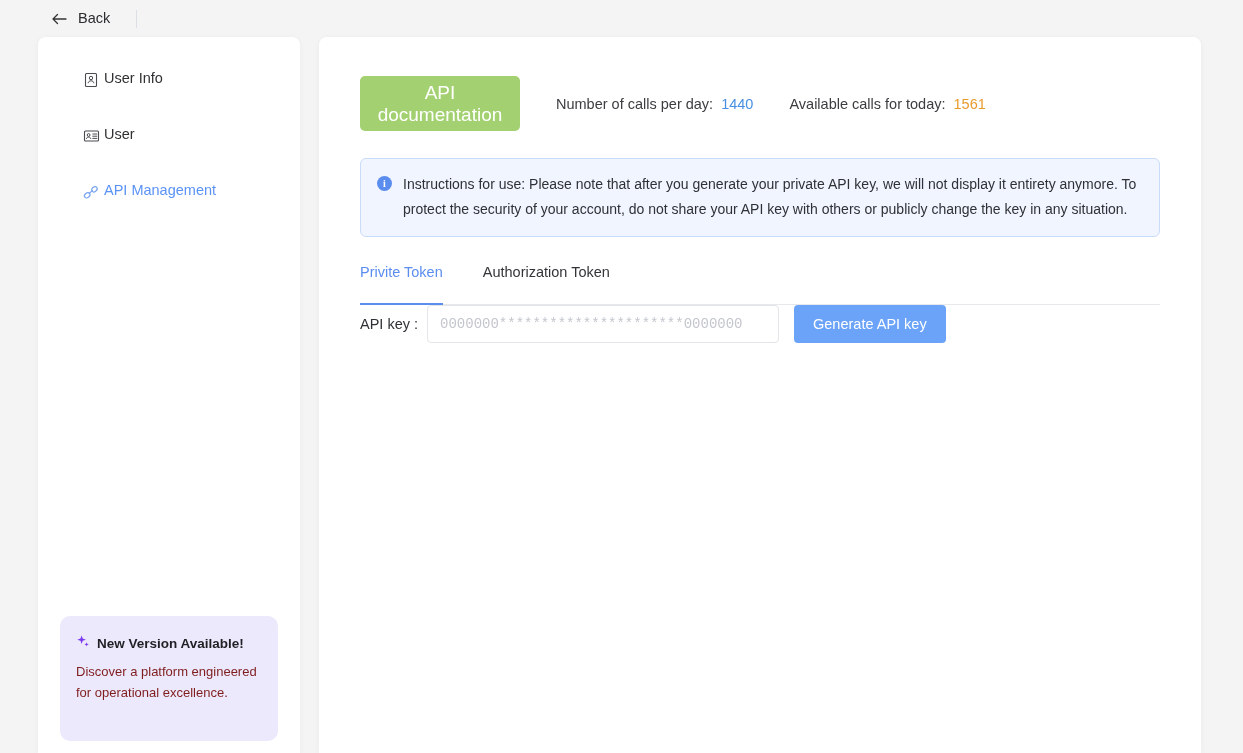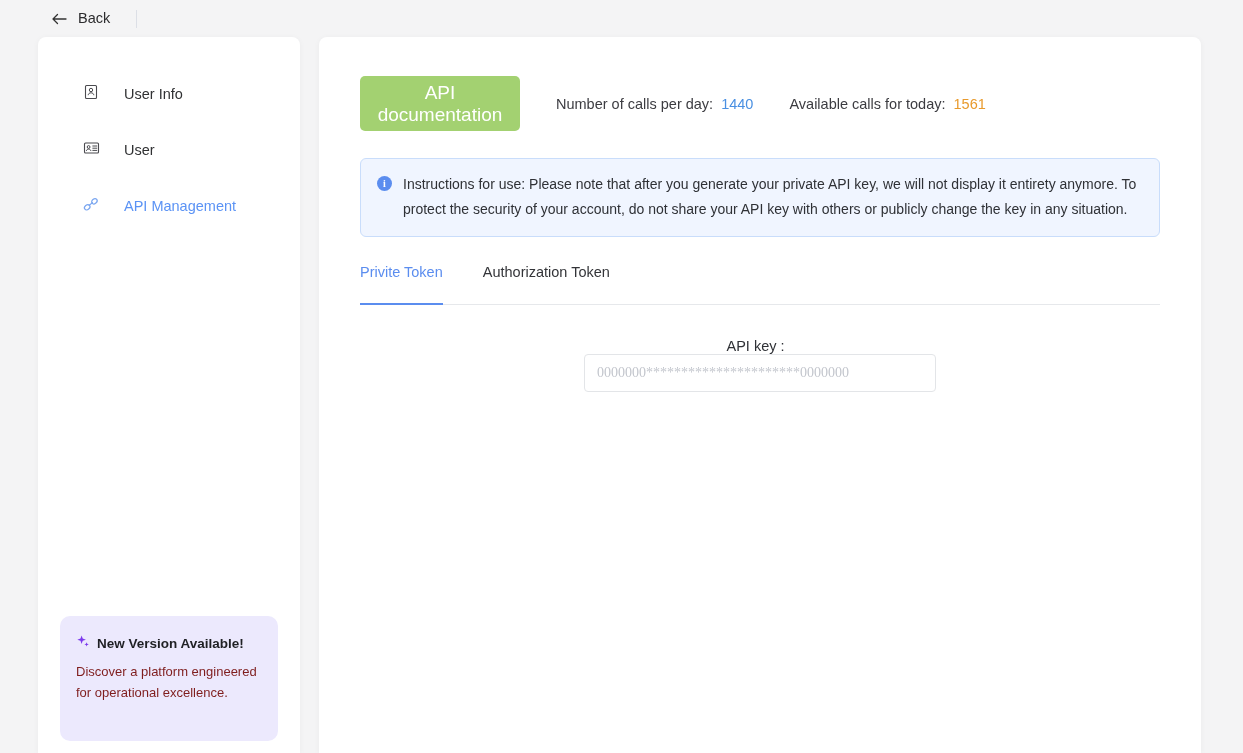--- a/index.html
+++ b/index.html
@@ -53,22 +53,22 @@
     left: 38px; top: 37px;
     width: 262px;
     height: 716px;
     background: #ffffff;
     border-radius: 8px 8px 0 0;
     box-shadow: 0 1px 6px rgba(0,0,0,0.045);
   }
   .menu { padding-top: 34px; }
   .menu-item {
     display: flex;
-    align-items: flex-end;
-    gap: 24px;
+    align-items: flex-start;
+    gap: 4px;
     height: 30px;
     padding-left: 44px;
     margin-bottom: 26px;
     cursor: pointer;
     font-size: 14.5px;
     color: #303133;
   }
   .menu-item.active { color: #5b93f5; }
   .menu-icon {
     width: 18px; height: 18px;
@@ -206,39 +206,37 @@
   .tab.active::after {
     content: "";
     position: absolute;
     left: 0; right: 0; bottom: -1px;
     height: 2px;
     background: #5b8def;
   }
 
   
   .key-row {
-    margin-top: 33px;
-    display: flex;
-    align-items: center;
-    flex-direction: column;
+    display: flex;
+    align-items: center;
   }
   .key-label {
     font-size: 14.5px;
     color: #2f3136;
     margin-right: 9px;
   }
   .key-input {
     width: 352px;
     height: 38px;
     border: 1px solid #e3e5e8;
     border-radius: 4px;
     padding: 0 12px;
     font-size: 14px;
     color: #333;
-    font-family: Liberation Serif, serif;
+    font-family: Liberation Mono, monospace;
     outline: none;
     background: #fff;
   }
   .key-input::placeholder { color: #c3c6cd; }
   .gen-btn {
     margin-left: 15px;
     background: #6ba3f8;
     color: #fff;
     border: none;
     border-radius: 4px;
@@ -339,16 +337,17 @@
     </div>
 
     <div class="tabs">
       <div class="tab active">Privite Token</div>
       <div class="tab">Authorization Token</div>
     </div>
 
     <div class="key-row">
       <span class="key-label">API key :</span>
       <input class="key-input" type="text" placeholder="0000000**********************0000000" style="">
+      <button class="gen-btn">Generate API key</button>
     </div>
 
   </div>
 </div>
 
 </body></html>

